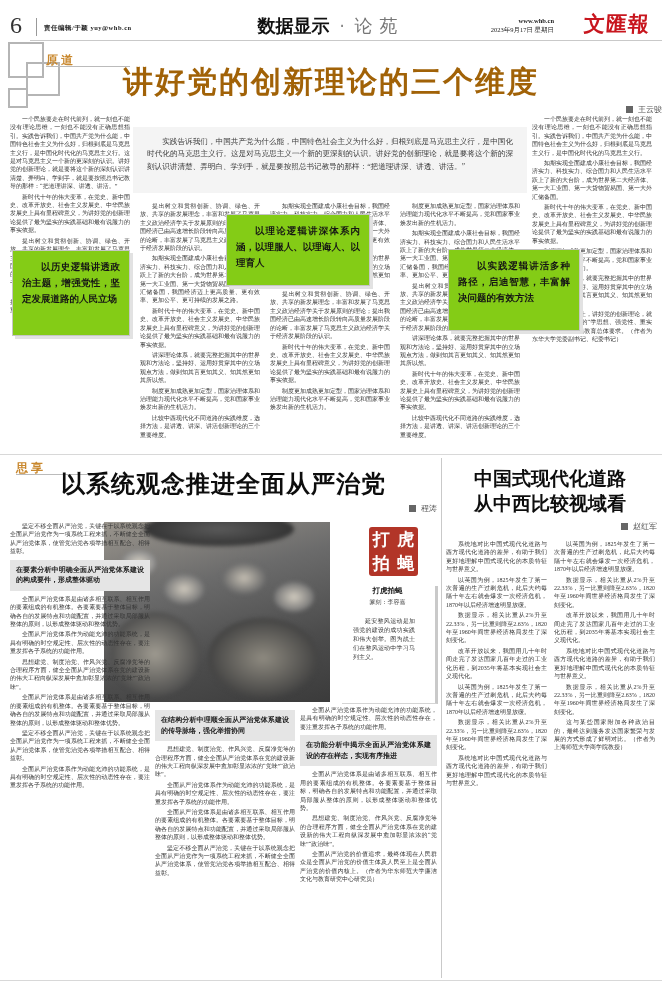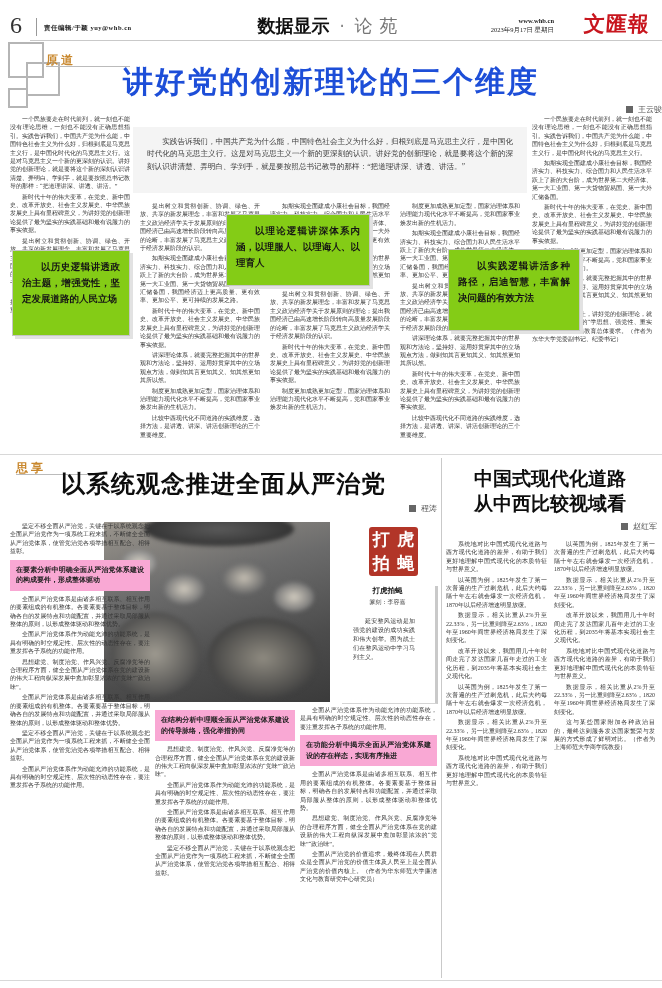--- a/index.html
+++ b/index.html
@@ -24,37 +24,37 @@
 
   
   .sq{position:absolute;border:2px solid #b5b5b5;background:transparent;}
 
   
   .tag{position:absolute;font-size:12px;font-weight:bold;color:#c9882e;letter-spacing:3px;
        font-family:"DejaVu Sans",sans-serif;text-align:center;}
 
   
   .a1-title{position:absolute;left:60px;right:60px;top:62px;text-align:center;font-size:30px;font-weight:bold;
-            color:#1d4ed8;letter-spacing:2px;font-family:"DejaVu Sans","Liberation Sans",sans-serif;}
+            color:#a16207;letter-spacing:2px;font-family:"DejaVu Sans","Liberation Sans",sans-serif;}
   .byline{position:absolute;text-align:right;font-size:8px;color:#555;}
   .byline .sqm{display:inline-block;width:7px;height:7px;background:#666;vertical-align:-1px;margin-right:5px;}
   .leadquote{position:absolute;left:133px;top:127px;width:394px;height:66px;background:#f4f4f4;
              box-sizing:border-box;padding:9px 14px;font-size:7.6px;line-height:12.4px;color:#3c3c3c;
              text-align:justify;}
   .leadquote .ind{display:block;text-indent:2em;}
   .col{position:absolute;overflow:hidden;text-align:justify;}
   .col p{margin:0 0 2px 0;text-indent:2em;font-size:6px;line-height:8.4px;color:#333;}
   .pqbox{position:absolute;background:#84cc16;border:1px solid #c6c6c6;box-shadow:3px 3px 0 #e2e2e2;
          box-sizing:border-box;padding:8px 9px;font-weight:bold;font-size:9.5px;line-height:16px;color:#151515;
          text-align:justify;text-indent:2em;}
 
   
   .a2-title{position:absolute;left:10px;width:427px;top:468px;text-align:center;font-size:24px;font-weight:bold;
             color:#0d0d0d;letter-spacing:1px;font-family:"Liberation Serif",serif;}
-  .subhead{background:#f9a8d4;box-sizing:border-box;padding:5px 6px;font-weight:bold;font-size:7px;
+  .subhead{background:#e5e5e5;box-sizing:border-box;padding:5px 6px;font-weight:bold;font-size:7px;
            line-height:10.6px;color:#222;margin:4px 0;text-align:justify;font-family:"DejaVu Sans",sans-serif;}
   .photo{position:absolute;left:104px;top:522px;width:226px;height:180px;background:
          linear-gradient(165deg,#9a958d 0%,#6b6b6b 35%,#4c4c4c 70%,#3b3b3b 100%);overflow:hidden;}
   .photo .blob{position:absolute;border-radius:50%;filter:blur(2px);}
   .seal{position:absolute;left:369px;top:527px;width:49px;height:49px;background:#b23528;border-radius:3px;
         display:grid;grid-template-columns:1fr 1fr;align-items:center;justify-items:center;
         color:#fff;font-size:17px;font-weight:bold;font-family:"Liberation Serif",serif;}
   .capwrap{position:absolute;left:342px;top:586px;width:96px;height:118px;box-sizing:border-box;
            border-right:3px solid #c9c9c9;border-bottom:1px solid #d5d5d5;padding-right:20px;}
   .cap-title{font-size:7.5px;font-weight:bold;text-align:center;color:#111;margin:0 0 2px 18px;}

